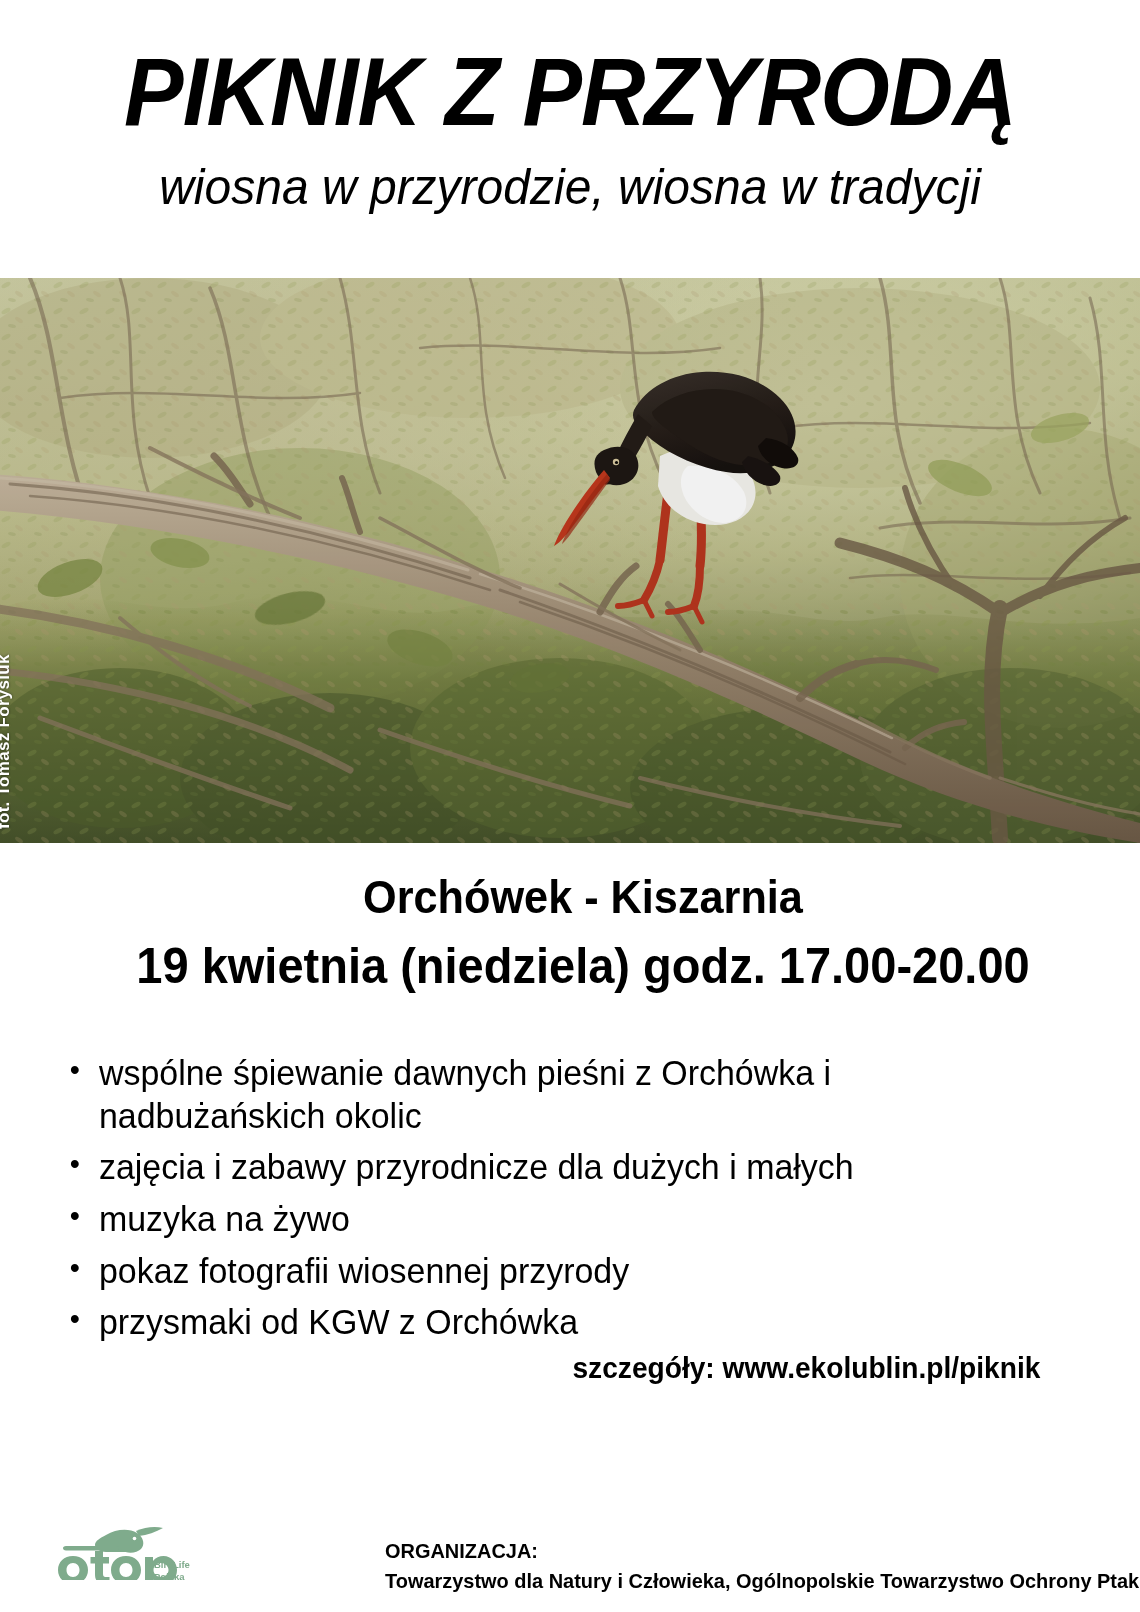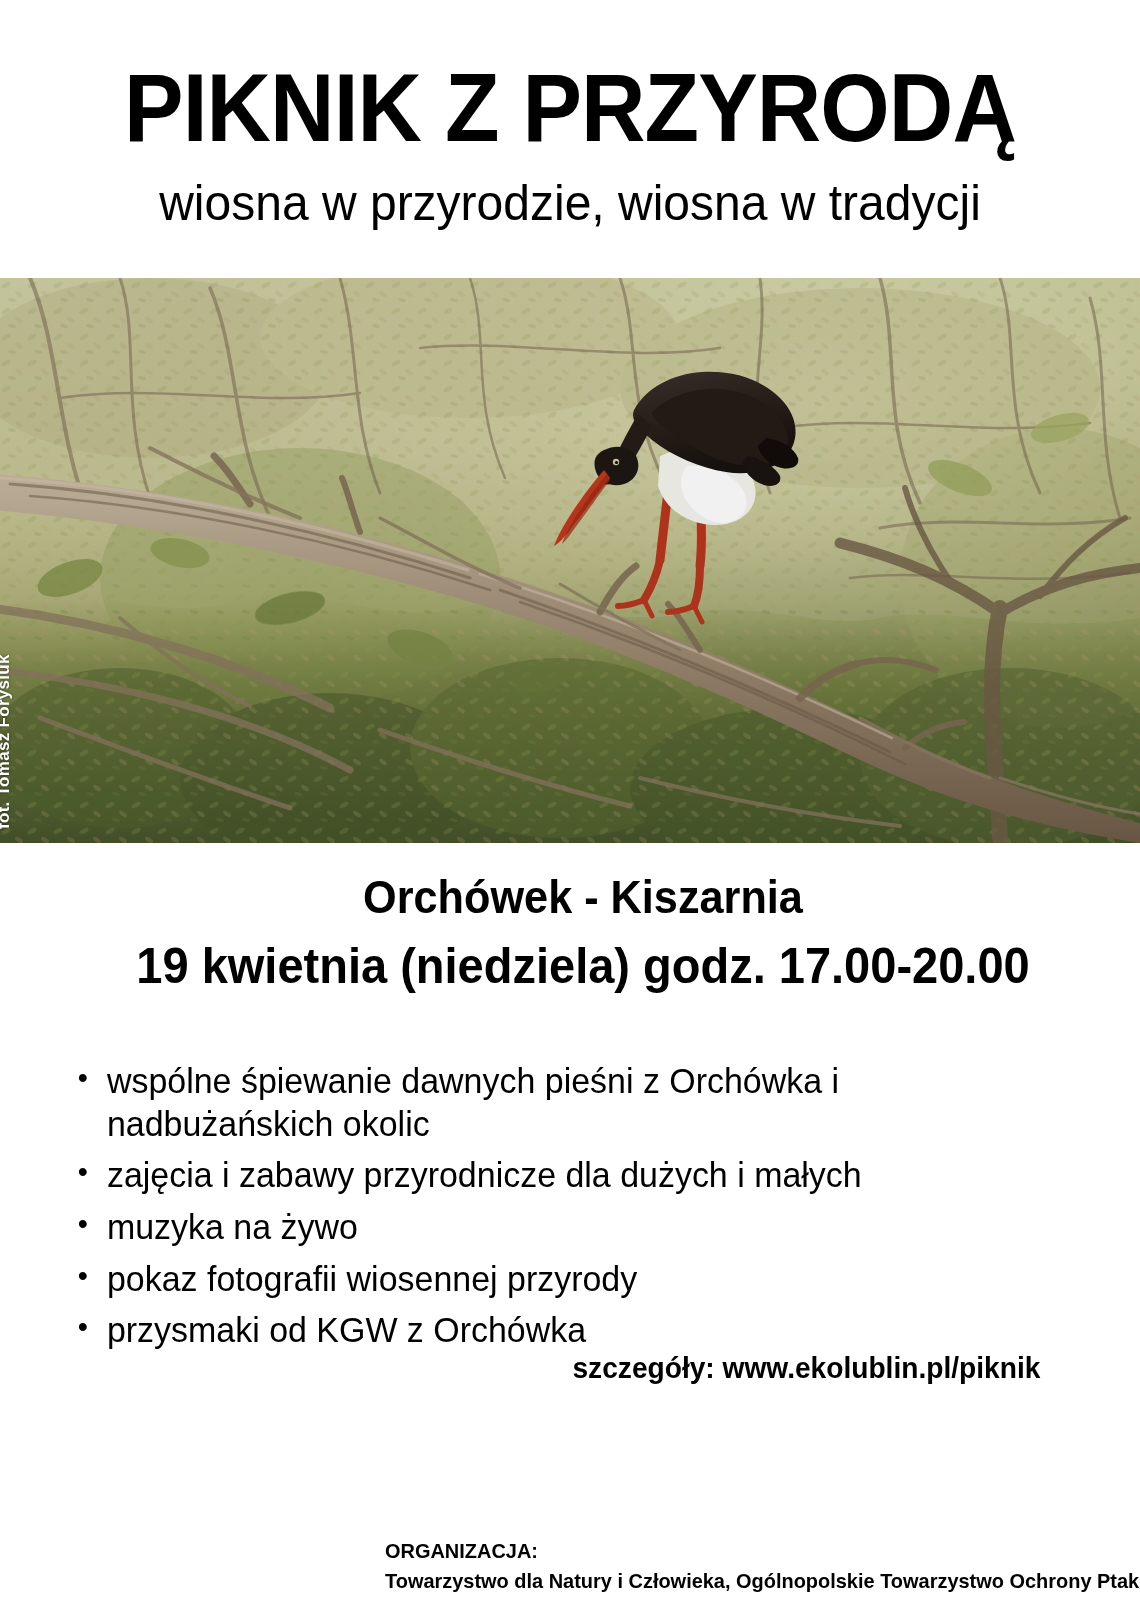--- a/index.html
+++ b/index.html
@@ -16,22 +16,23 @@
     position: relative;
     width: 1140px;
     height: 1612px;
     background: #ffffff;
     overflow: hidden;
     margin: 0 auto;
   }
 
   
   .header {
-    padding-top: 60px;
+    padding-top: 44px;
     text-align: center;
+    font-style: italic;
   }
   .poster-title {
     font-family: "Liberation Sans", sans-serif;
     font-weight: bold;
     font-size: 96px;
     line-height: 1.0;
     letter-spacing: -1px;
     color: #000000;
     transform: scaleX(0.93);
     transform-origin: center;
@@ -106,21 +107,21 @@
   }
 
   .program {
     position: absolute;
     left: 64px;
     top: 1052px;
     width: 1000px;
   }
   .program ul {
     list-style: none;
-    margin: 8px;
+    margin: 0;
     padding: 0;
   }
   .program li {
     position: relative;
     padding-left: 36px;
     font-size: 35px;
     line-height: 1.22;
     color: #000;
     margin-bottom: 9px;
     transform: scaleX(0.97);
@@ -436,20 +437,58 @@
       <li>muzyka na żywo</li>
       <li>pokaz fotografii wiosennej przyrody</li>
       <li>przysmaki od KGW z Orchówka</li>
     </ul>
   </div>
 
   <div class="details-line">szczegóły: www.ekolublin.pl/piknik</div>
 
   <div class="footer">
 
+    <div class="logo-otop">
+      <svg class="logo-svg" viewBox="0 0 270 116">
+        <g fill="#7fab8c">
+
+          <path d="M100,26 C120,14 146,12 162,22 C176,31 178,46 170,54
+                   C163,61 150,63 139,60 L100,60 C86,60 78,52 78,46
+                   C78,38 88,32 100,26 Z"></path>
+          <path d="M20,48 L120,48 C124,48 126,50 126,52 C126,55 124,57 120,57
+                   L20,57 C16,57 14,55 14,52 C14,50 16,48 20,48 Z"></path>
+          <path d="M160,18 C178,10 198,8 214,12 C200,20 182,26 166,28 Z"></path>
+          <circle cx="157" cy="33" r="3.6" fill="#ffffff"></circle>
+
+          <path d="M34,68 C52,68 64,80 64,96 C64,112 52,124 34,124
+                   C16,124 4,112 4,96 C4,80 16,68 34,68 Z
+                   M34,82 C26,82 21,88 21,96 C21,104 26,110 34,110
+                   C42,110 47,104 47,96 C47,88 42,82 34,82 Z"></path>
+          <path d="M78,58 L94,58 L94,70 L106,70 L106,83 L94,83 L94,104
+                   C94,109 96,110 102,110 L107,110 L107,123 L96,123
+                   C83,123 78,117 78,104 L78,83 L69,83 L69,70 L78,70 Z"></path>
+          <path d="M140,68 C158,68 170,80 170,96 C170,112 158,124 140,124
+                   C122,124 110,112 110,96 C110,80 122,68 140,68 Z
+                   M140,82 C132,82 127,88 127,96 C127,104 132,110 140,110
+                   C148,110 153,104 153,96 C153,88 148,82 140,82 Z"></path>
+          <path d="M178,70 L194,70 L194,78 C199,71 207,68 215,68
+                   C231,68 242,81 242,96 C242,112 231,124 215,124
+                   C207,124 199,121 194,115 L194,146 L178,146 Z
+                   M210,82 C202,82 195,88 195,96 C195,104 202,110 210,110
+                   C218,110 225,104 225,96 C225,88 218,82 210,82 Z"></path>
+
+          <text x="252" y="88" font-family="Liberation Sans, sans-serif" font-size="20" font-weight="bold" fill="#7fab8c" text-anchor="end" transform="translate(0,0)">
+          </text>
+        </g>
+        <g fill="#7fab8c" font-family="Liberation Sans, sans-serif" font-weight="bold">
+          <text x="196" y="92" font-size="19">BirdLife</text>
+          <text x="196" y="116" font-size="19">Polska</text>
+        </g>
+      </svg>
+    </div>
 
 
     <div class="org-block">
       <div class="org-label">ORGANIZACJA:</div>
       <div class="org-names">Towarzystwo dla Natury i Człowieka, Ogólnopolskie Towarzystwo Ochrony Ptaków</div>
     </div>
   </div>
 
 </div>
 

